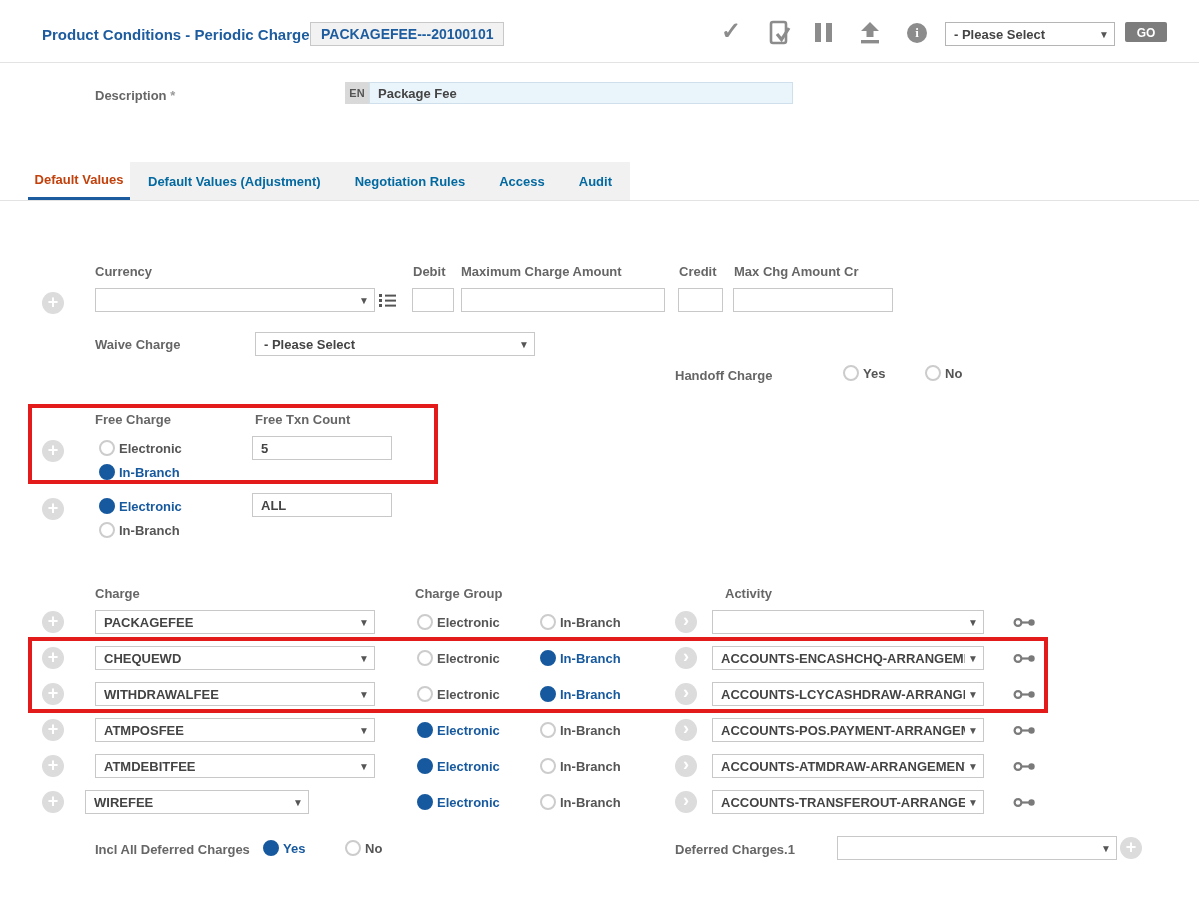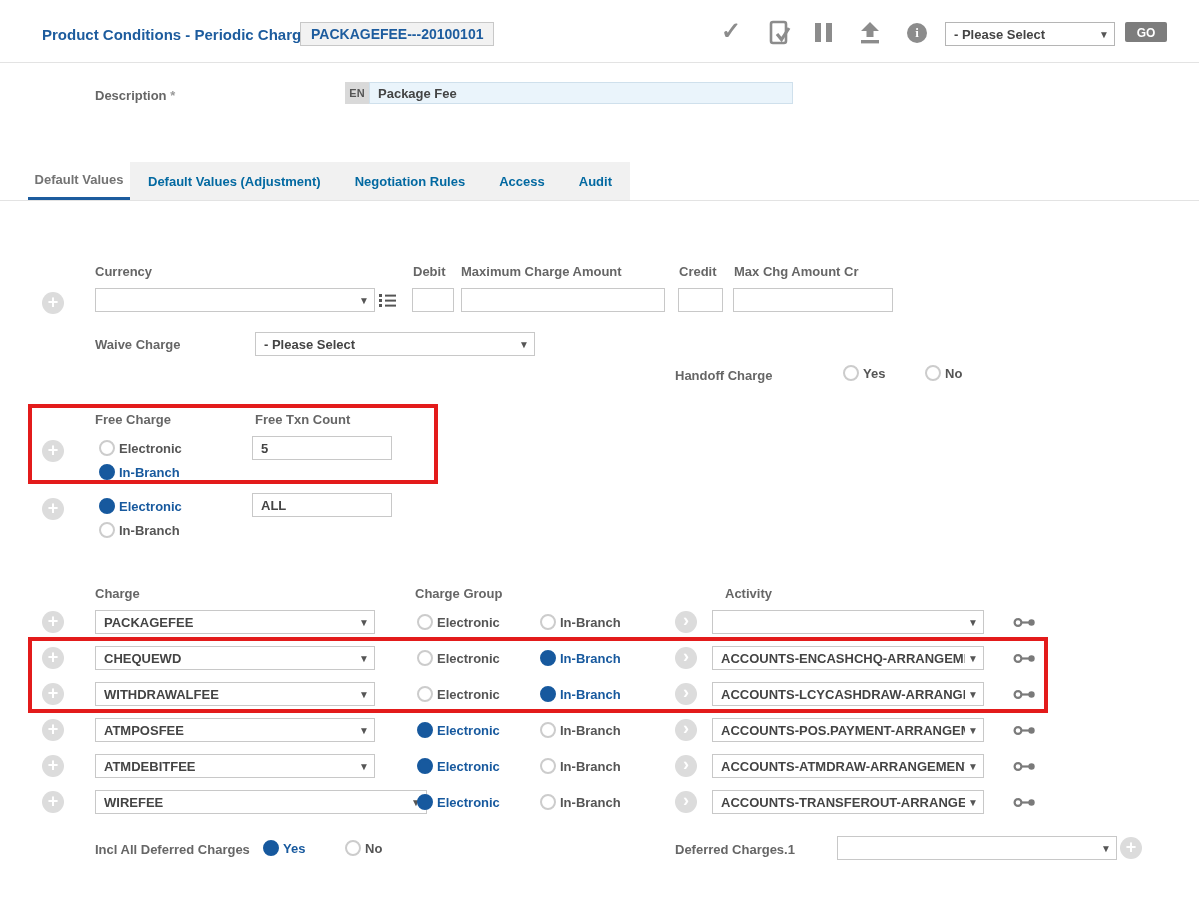--- a/index.html
+++ b/index.html
@@ -41,21 +41,21 @@
   .dot { width:16px; height:16px; border:2px solid #ccc; border-radius:50%; background:#fff; flex:none; }
   .olbl { font-size:13px; font-weight:700; color:#555; white-space:nowrap; }
   .opt.sel .dot { background:#17599e; border-color:#17599e; }
   .opt.sel .olbl { color:#17599e; }
 
   .tab-gray { position:absolute; left:130px; top:162px; width:500px; height:39px; background:#f1f1f1;
               display:flex; align-items:center; justify-content:space-between; padding:0 18px; }
   .tab { font-size:13px; font-weight:700; color:#0369a1; cursor:pointer; white-space:nowrap; }
   .tab-active { position:absolute; left:28px; top:162px; width:102px; height:39px; background:#fff;
                 display:flex; align-items:center; justify-content:center; font-size:13px;
-                font-weight:700; color:#737373; border-bottom:4px solid #1d5c9e; cursor:pointer;text-align:right; }
+                font-weight:700; color:#c2410c; border-bottom:4px solid #1d5c9e; cursor:pointer;text-align:right; }
 
   .hl-box { position:absolute; border:4px solid #e31b1b; pointer-events:none; }
 
   .desc-tag { position:absolute; background:#d9d9d9; color:#555; font-size:11px; font-weight:700;
               width:24px; height:22px; text-align:center; line-height:22px; }
   .desc-input { position:absolute; height:22px; background:#eaf4fb; border:1px solid #cfe0ec;
                 font-family:"Liberation Sans", sans-serif; font-size:13px; font-weight:700;
                 color:#444; padding:0 8px; outline:none; }
 
   .go-btn { position:absolute; width:42px; height:20px; background:#7d7d7d; color:#fff;
@@ -64,21 +64,21 @@
   .action-select { position:absolute; height:24px; background:#fff; border:1px solid #b5b5b5;
                    display:flex; align-items:center; padding:0 18px 0 8px; cursor:pointer; }
   .link-ic { position:absolute; }
 </style>
 </head>
 <body>
 
 <div class="page">
 
   <div class="title" style="left:42px;top:26px">Product Conditions - Periodic Charges</div>
-  <div class="badge" style="left:300px;top:22px">PACKAGEFEE---20100101</div>
+  <div class="badge" style="left:310px;top:22px">PACKAGEFEE---20100101</div>
 
   <div class="tool-ic" style="left:721px;top:17px">
     <span class="check-glyph">✓</span>
   </div>
   <div class="tool-ic" style="left:768px;top:20px">
     <svg width="24" height="27" viewBox="0 0 24 27">
       <rect x="3" y="2" width="15" height="21" rx="2" fill="none" stroke="#8c8c8c" stroke-width="2.6"></rect>
       <polyline points="9,14 13.5,19.5 21,8" fill="none" stroke="#8c8c8c" stroke-width="3.2"></polyline>
     </svg>
   </div>
@@ -306,21 +306,21 @@
     <span class="sval">ACCOUNTS-ATMDRAW-ARRANGEMENT</span>
     <span class="caret">▼</span>
   </div>
   <svg class="link-ic" style="left:1013px;top:761px" width="24" height="11" viewBox="0 0 24 11">
     <circle cx="5" cy="5.5" r="3.4" fill="none" stroke="#7a7a7a" stroke-width="2.2"></circle>
     <line x1="9" y1="5.5" x2="17" y2="5.5" stroke="#7a7a7a" stroke-width="2.2"></line>
     <circle cx="18.5" cy="5.5" r="3.2" fill="#7a7a7a"></circle>
   </svg>
 
   <div class="plus-ic" style="left:42px;top:791px">+</div>
-  <div class="sel-box" style="left:95px;top:790px;width:332px">
+  <div class="sel-box" style="left:85px;top:790px;width:224px">
     <span class="sval">WIREFEE</span>
     <span class="caret">▼</span>
   </div>
   <div class="opt sel" style="left:417px;top:794px">
     <span class="dot"></span>
       <span class="olbl">Electronic</span>
   </div>
   <div class="opt" style="left:540px;top:794px">
     <span class="dot"></span>
       <span class="olbl">In-Branch</span>

